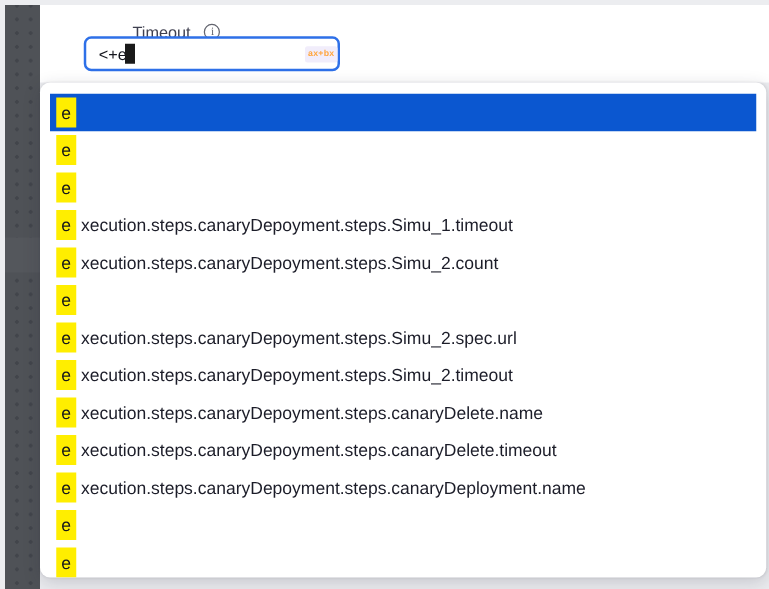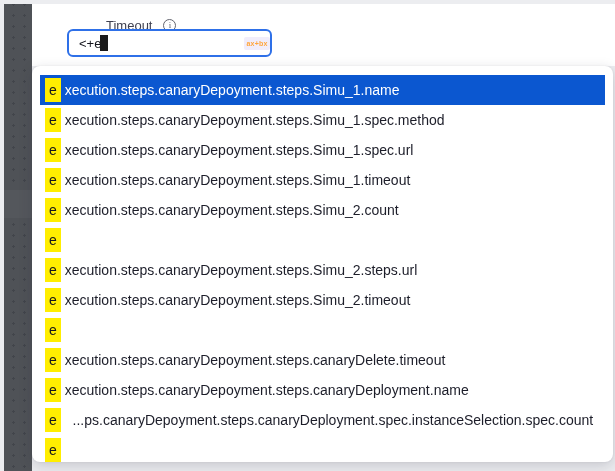--- a/index.html
+++ b/index.html
@@ -87,27 +87,27 @@
     <span class="info-icon">i</span>
   </div>
 </div>
 
 <input class="timeout-input" type="text" value="&lt;+e" style="">
 <div class="caret"></div>
 <div class="expr-badge">ax+bx</div>
 
 <div class="suggest-panel">
   <div>
-      <div class="item selected"><span class="hl">e</span><span>xecution.steps.canaryDepoyment.steps.Simu_1.name</span></div>
-      <div class="item"><span class="hl">e</span><span>xecution.steps.canaryDepoyment.steps.Simu_1.spec.method</span></div>
-      <div class="item"><span class="hl">e</span><span>xecution.steps.canaryDepoyment.steps.Simu_1.spec.url</span></div>
+      <div class="item selected"><span class="hl">e</span></div>
+      <div class="item"><span class="hl">e</span></div>
+      <div class="item"><span class="hl">e</span></div>
       <div class="item"><span class="hl">e</span><span>xecution.steps.canaryDepoyment.steps.Simu_1.timeout</span></div>
       <div class="item"><span class="hl">e</span><span>xecution.steps.canaryDepoyment.steps.Simu_2.count</span></div>
       <div class="item"><span class="hl">e</span></div>
-      <div class="item"><span class="hl">e</span><span>xecution.steps.canaryDepoyment.steps.Simu_2.steps.url</span></div>
+      <div class="item"><span class="hl">e</span><span>xecution.steps.canaryDepoyment.steps.Simu_2.spec.url</span></div>
       <div class="item"><span class="hl">e</span><span>xecution.steps.canaryDepoyment.steps.Simu_2.timeout</span></div>
-      <div class="item"><span class="hl">e</span></div>
+      <div class="item"><span class="hl">e</span><span>xecution.steps.canaryDepoyment.steps.canaryDelete.name</span></div>
       <div class="item"><span class="hl">e</span><span>xecution.steps.canaryDepoyment.steps.canaryDelete.timeout</span></div>
       <div class="item"><span class="hl">e</span><span>xecution.steps.canaryDepoyment.steps.canaryDeployment.name</span></div>
-      <div class="item"><span class="hl">e</span><span>  ...ps.canaryDepoyment.steps.canaryDeployment.spec.instanceSelection.spec.count</span></div>
+      <div class="item"><span class="hl">e</span></div>
       <div class="item"><span class="hl">e</span></div>
     </div>
 </div>
 
 </body></html>

